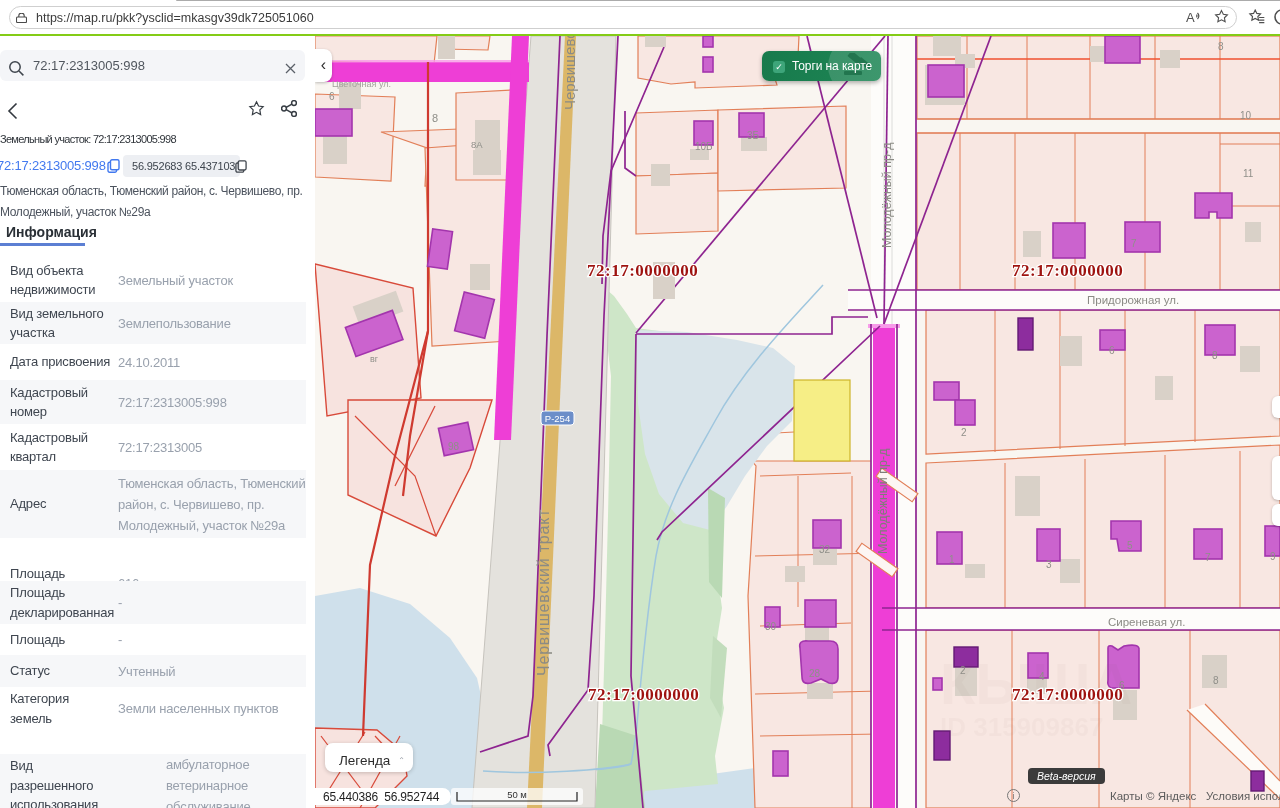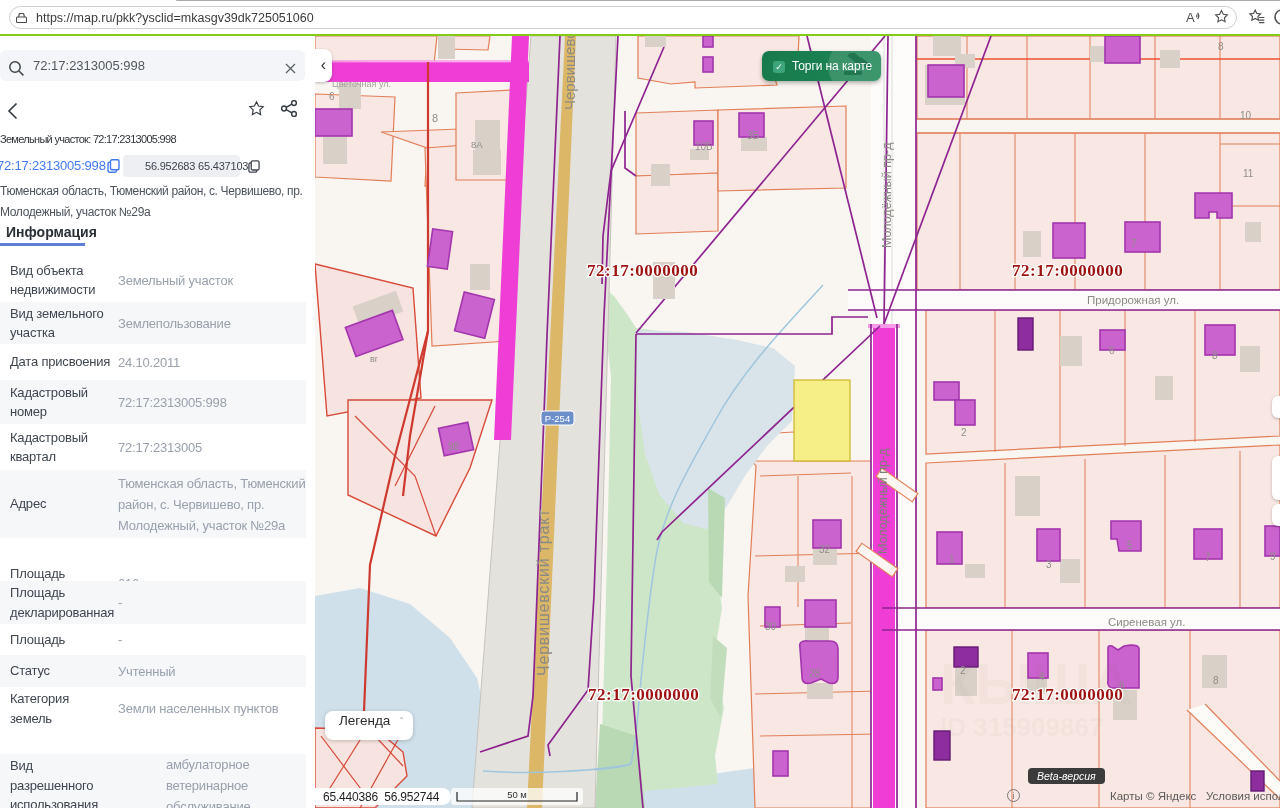--- a/index.html
+++ b/index.html
@@ -15,37 +15,37 @@
   #url { position:absolute; left:36px; top:11px; font-size:12.5px; color:#3c3c3c; letter-spacing:0px; }
   .tb-ic { position:absolute; top:10px; color:#585858; font-size:13px; }
 
   
   #sidebar { position:absolute; left:0; top:36px; width:315px; height:772px; background:#fff; overflow:hidden; }
   #searchbox { position:absolute; left:0px; top:14px; width:305px; height:31px; background:#f4f5f8; border-radius:6px; }
   #searchtext { position:absolute; left:33px; top:22px; font-size:13px; color:#51575f; }
   #title { position:absolute; left:0px; top:97px; font-size:11px; color:#2f343a; letter-spacing:-0.7px; white-space:nowrap;}
   #linkrow { position:absolute; left:0; top:119px; width:305px; height:22px; }
   #cadlink { position:absolute; left:-3px; top:3px; font-size:13px; color:#4279ef; letter-spacing:-0.2px;}
-  #chip { position:absolute; left:123px; top:0px; width:117px; height:22px; background:#edeff3; border-radius:4px; padding:0 6px 0 22px; font-size:11px; color:#3e454e; letter-spacing:-0.2px; display:flex; align-items:center; justify-content:space-between; white-space:nowrap;}
+  #chip { position:absolute; left:123px; top:0px; width:117px; height:22px; background:#edeff3; border-radius:4px; padding:0 6px 0 9px; font-size:11px; color:#3e454e; letter-spacing:-0.2px; display:flex; align-items:center; justify-content:space-between; white-space:nowrap;}
   #addr { position:absolute; left:0px; top:145px; width:315px; font-size:12px; line-height:21px; color:#4c535e; letter-spacing:-0.35px; white-space:nowrap;}
   #tab { position:absolute; left:6px; top:188px; font-size:14px; font-weight:bold; color:#2a3036; }
   #tabline2 { position:absolute; left:0px; top:207px; width:85px; height:3px; background:#5c7fd3; }
   .irow { position:absolute; left:0; width:306px; display:flex; align-items:center; }
   .irow .lb { width:112px; padding-left:10px; font-size:13px; color:#3f4650; line-height:19.5px; flex:none; letter-spacing:-0.2px;}
   .irow .vl { margin-left:6px; width:190px; font-size:13px; color:#99a1ad; line-height:21px; letter-spacing:-0.2px;}
   .gray { background:#f6f7f9; }
 
   
   #map { position:absolute; left:315px; top:36px; width:965px; height:772px; overflow:hidden; background:#f9f6f1;}
   #collapse { position:absolute; left:0px; top:13px; width:17px; height:33px; background:#fff; border-radius:0 8px 8px 0; box-shadow:0 1px 3px rgba(0,0,0,.25); color:#2d2d2d; font-size:16px; line-height:31px; text-align:center; }
   #torgi { position:absolute; left:447px; top:15px; width:119px; height:30px; border-radius:7px; overflow:hidden; background:linear-gradient(100deg,#177a4c,#1e8655); box-shadow:0 2px 4px rgba(0,0,0,.3); }
   #torgi .circ { position:absolute; left:66px; top:-14px; width:58px; height:58px; border-radius:50%; background:rgba(255,255,255,.14); }
   #torgi .chk { position:absolute; left:11px; top:10px; width:12px; height:12px; border-radius:3px; background:#3da57a; color:#fff; font-size:9px; line-height:12px; text-align:center; }
   #torgi .txt { position:absolute; left:30px; top:8px; color:#fff; font-size:12px; letter-spacing:-0.1px;}
-  #legend { position:absolute; left:10px; top:675px; width:88px; height:29px; background:#fff; border-radius:8px; box-shadow:0 1px 4px rgba(0,0,0,.2); font-size:13.5px; color:#2c2c2c; line-height:20px; padding-left:14px; }
+  #legend { position:absolute; left:10px; top:707px; width:88px; height:29px; background:#fff; border-radius:8px; box-shadow:0 1px 4px rgba(0,0,0,.2); font-size:13.5px; color:#2c2c2c; line-height:36px; padding-left:14px; }
   #legend .ch { color:#9aa0a8; font-size:8px; margin-left:8px; vertical-align:2px;}
   #coords { position:absolute; left:-8px; top:752px; height:17px; background:#fff; border-radius:9px; padding:2px 12px 0 16px; font-size:12px; letter-spacing:-0.2px; color:#1e1e1e; }
   #scalebox { position:absolute; left:136px; top:752px; width:132px; height:17px; background:rgba(255,255,255,.75); border-radius:3px; }
   #betapill { position:absolute; left:713px; top:732px; height:16px; background:#3b3b3b; border-radius:4px; color:#fff; font-size:10.5px; padding:2px 9px 0 9px;font-style:italic; }
   #ymaps { position:absolute; left:795px; top:754px; font-size:11.5px; color:#5c5c5c; white-space:nowrap; }
   #infoi { position:absolute; left:692px; top:753px; width:13px; height:13px; border:1.3px solid #777; border-radius:50%; color:#777; font-size:9px; text-align:center; line-height:12px;}
   .zbtn { position:absolute; left:957px; width:14px; background:#fff; border-radius:6px 0 0 6px; box-shadow:0 1px 3px rgba(0,0,0,.25);}
 </style>
 </head>
 <body>

